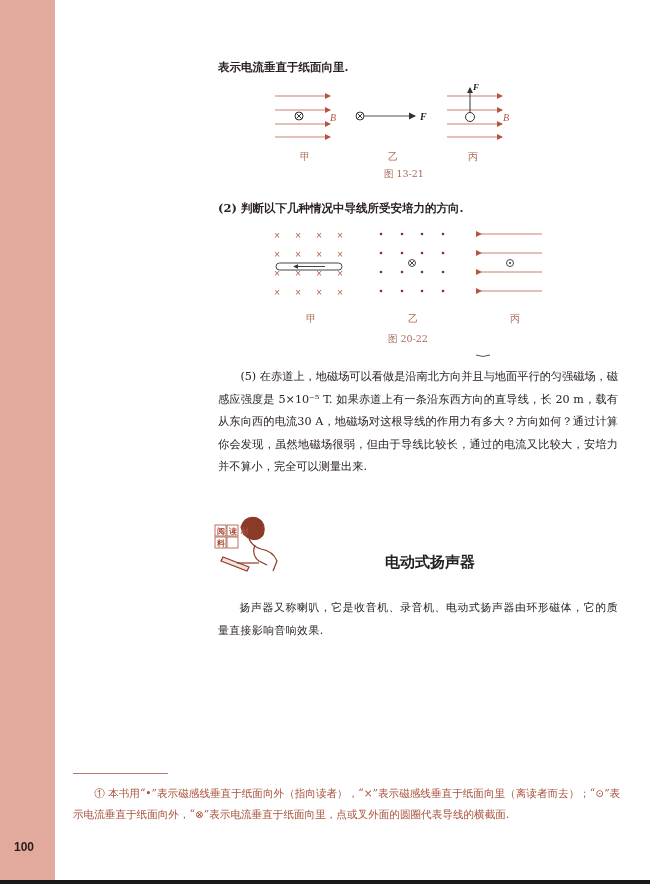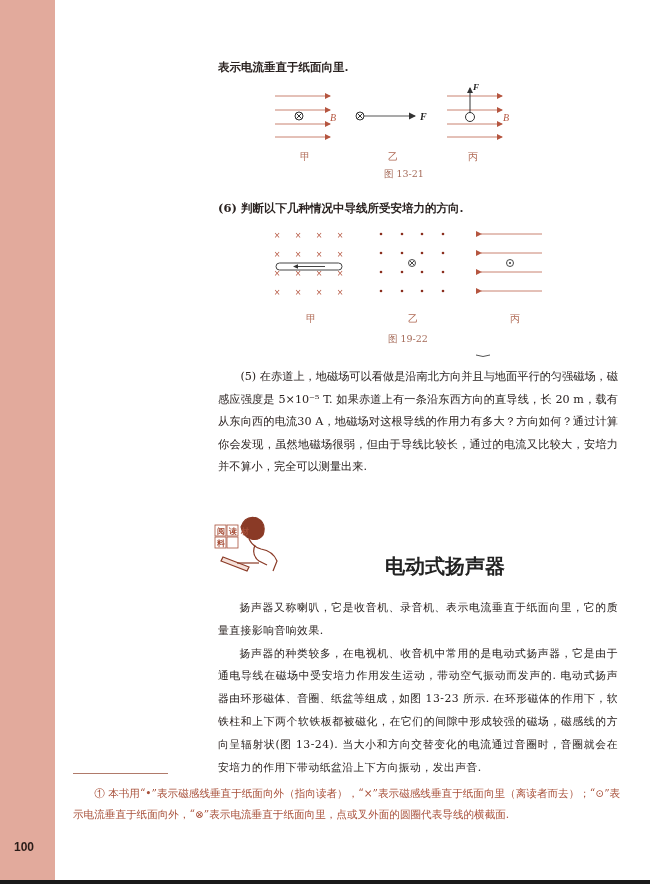--- a/index.html
+++ b/index.html
@@ -10,21 +10,21 @@
   .bottom-bar { position: absolute; left: 0; top: 880px; width: 650px; height: 4px; background: #1a1a1a; }
   .page-number { position: absolute; left: 14px; top: 840px; font-family: "Liberation Sans", sans-serif; font-weight: bold; font-size: 12px; color: #2a1c18; }
   .text { position: absolute; font-size: 11.5px; line-height: 20px; }
   .bold { font-weight: bold; }
   .intro { left: 218px; top: 57px; }
   .fig-label { position: absolute; font-size: 10px; color: #b06a55; }
   .caption { position: absolute; font-size: 9.5px; color: #a56a58; }
   .q4 { left: 218px; top: 198px; }
   .para { position: absolute; left: 218px; width: 400px; font-size: 11.2px; line-height: 22.5px; text-align: justify; }
   .para p { text-indent: 2em; }
-  .reading-title { position: absolute; left: 385px; top: 553px; font-family: "Liberation Sans", sans-serif; font-weight: bold; font-size: 20px; color: #222; }
+  .reading-title { position: absolute; left: 385px; top: 553px; font-family: "Liberation Sans", sans-serif; font-weight: bold; font-size: 15px; color: #222; }
   .reading-body { position: absolute; left: 218px; top: 597px; width: 400px; font-size: 10.8px; line-height: 22.8px; text-align: justify; letter-spacing: 0.5px; }
   .reading-body p { text-indent: 2em; }
   .footnote-rule { position: absolute; left: 73px; top: 773px; width: 95px; border-top: 1px solid #b07a6a; }
   .footnote { position: absolute; left: 73px; top: 783px; width: 548px; font-size: 10.6px; line-height: 21px; color: #a8503a; }
   .footnote p { text-indent: 2em; }
   svg { position: absolute; overflow: visible; }
 </style>
 </head>
 <body>
 
@@ -74,21 +74,21 @@
     <circle cx="470" cy="117" r="4.5" fill="#fff" stroke="#333" stroke-width="1"></circle>
     <text x="473" y="90" font-size="9" font-weight="bold" font-style="italic" fill="#222" font-family="Liberation Serif, serif">F</text>
     <text x="503" y="121" font-size="10" font-style="italic" fill="#b5553f" font-family="Liberation Serif, serif">B</text>
   </g>
 </svg>
 <div class="fig-label" style="left:300px;top:150px;">甲</div>
 <div class="fig-label" style="left:388px;top:150px;">乙</div>
 <div class="fig-label" style="left:468px;top:150px;">丙</div>
 <div class="caption" style="left:384px;top:168px;text-align:right;">图 13-21</div>
 
-<div class="text bold q4">(6) 判断以下几种情况中导线所受安培力的方向.</div>
+<div class="text bold q4">(2) 判断以下几种情况中导线所受安培力的方向.</div>
 
 <svg width="650" height="320" style="left:0;top:0;">
   <defs>
     <marker id="al" markerWidth="6" markerHeight="6" refX="1" refY="3" orient="auto">
       <path d="M6,0 L0,3 L6,6 z" fill="#b5553f"></path>
     </marker>
   </defs>
 
   <g fill="#b5553f" font-size="8" font-family="DejaVu Sans, sans-serif" text-anchor="middle">
     <text x="277" y="238">×</text>
@@ -146,21 +146,21 @@
   <g>
     <circle cx="510" cy="263" r="3.5" fill="#fff" stroke="#333" stroke-width="0.9"></circle>
     <circle cx="510" cy="263" r="1" fill="#333"></circle>
   </g>
 
   <path d="M476,355 Q483,358 490,355" stroke="#555" stroke-width="1" fill="none"></path>
 </svg>
 <div class="fig-label" style="left:306px;top:312px;">甲</div>
 <div class="fig-label" style="left:408px;top:312px;">乙</div>
 <div class="fig-label" style="left:510px;top:312px;">丙</div>
-<div class="caption" style="left:388px;top:333px;">图 19-22</div>
+<div class="caption" style="left:388px;top:333px;">图 20-22</div>
 
 <div class="para" style="top:366px;">
   <p>(5) 在赤道上，地磁场可以看做是沿南北方向并且与地面平行的匀强磁场，磁感应强度是 5×10⁻⁵ T. 如果赤道上有一条沿东西方向的直导线，长 20 m，载有从东向西的电流30 A，地磁场对这根导线的作用力有多大？方向如何？通过计算你会发现，虽然地磁场很弱，但由于导线比较长，通过的电流又比较大，安培力并不算小，完全可以测量出来.</p>
 </div>
 
 <svg width="80" height="60" style="left:215px;top:515px;">
   <g>
     <rect x="0" y="10" width="11" height="11" fill="#fff" stroke="#a8503a" stroke-width="0.8"></rect>
     <rect x="12" y="10" width="11" height="11" fill="#fff" stroke="#a8503a" stroke-width="0.8"></rect>
     <rect x="0" y="22" width="11" height="11" fill="#fff" stroke="#a8503a" stroke-width="0.8"></rect>
@@ -173,22 +173,21 @@
     <path d="M8,42 L34,52 L32,56 L6,46 z" fill="#f5e1da"></path>
     <path d="M22,48 L44,48"></path>
   </g>
 </svg>
 <div style="position:absolute;left:215px;top:525px;width:44px;font-size:8px;line-height:12px;color:#a8503a;font-weight:bold;text-decoration:underline;">
   <span style="display:inline-block;width:12px;text-align:center;">阅</span><span style="display:inline-block;width:12px;text-align:center;">读</span><span style="display:inline-block;width:12px;text-align:center;">材</span><span style="display:inline-block;width:12px;text-align:center;">料</span>
 </div>
 <div class="reading-title">电动式扬声器</div>
 
 <div class="reading-body">
-  <p>扬声器又称喇叭，它是收音机、录音机、表示电流垂直于纸面向里，它的质量直接影响音响效果.</p>
-  <p>扬声器的种类较多，在电视机、收音机中常用的是电动式扬声器，它是由于通电导线在磁场中受安培力作用发生运动，带动空气振动而发声的. 电动式扬声器由环形磁体、音圈、纸盆等组成，如图 13-23 所示. 在环形磁体的作用下，软铁柱和上下两个软铁板都被磁化，在它们的间隙中形成较强的磁场，磁感线的方向呈辐射状(图 13-24). 当大小和方向交替变化的电流通过音圈时，音圈就会在安培力的作用下带动纸盆沿上下方向振动，发出声音.</p>
+  <p>扬声器又称喇叭，它是收音机、录音机、电动式扬声器由环形磁体，它的质量直接影响音响效果.</p>
 </div>
 
 <div class="footnote-rule"></div>
 <div class="footnote">
   <p>① 本书用“•”表示磁感线垂直于纸面向外（指向读者），“×”表示磁感线垂直于纸面向里（离读者而去）；“⊙”表示电流垂直于纸面向外，“⊗”表示电流垂直于纸面向里，点或叉外面的圆圈代表导线的横截面.</p>
 </div>
 
 <div class="bottom-bar"></div>
 
 </body></html>

